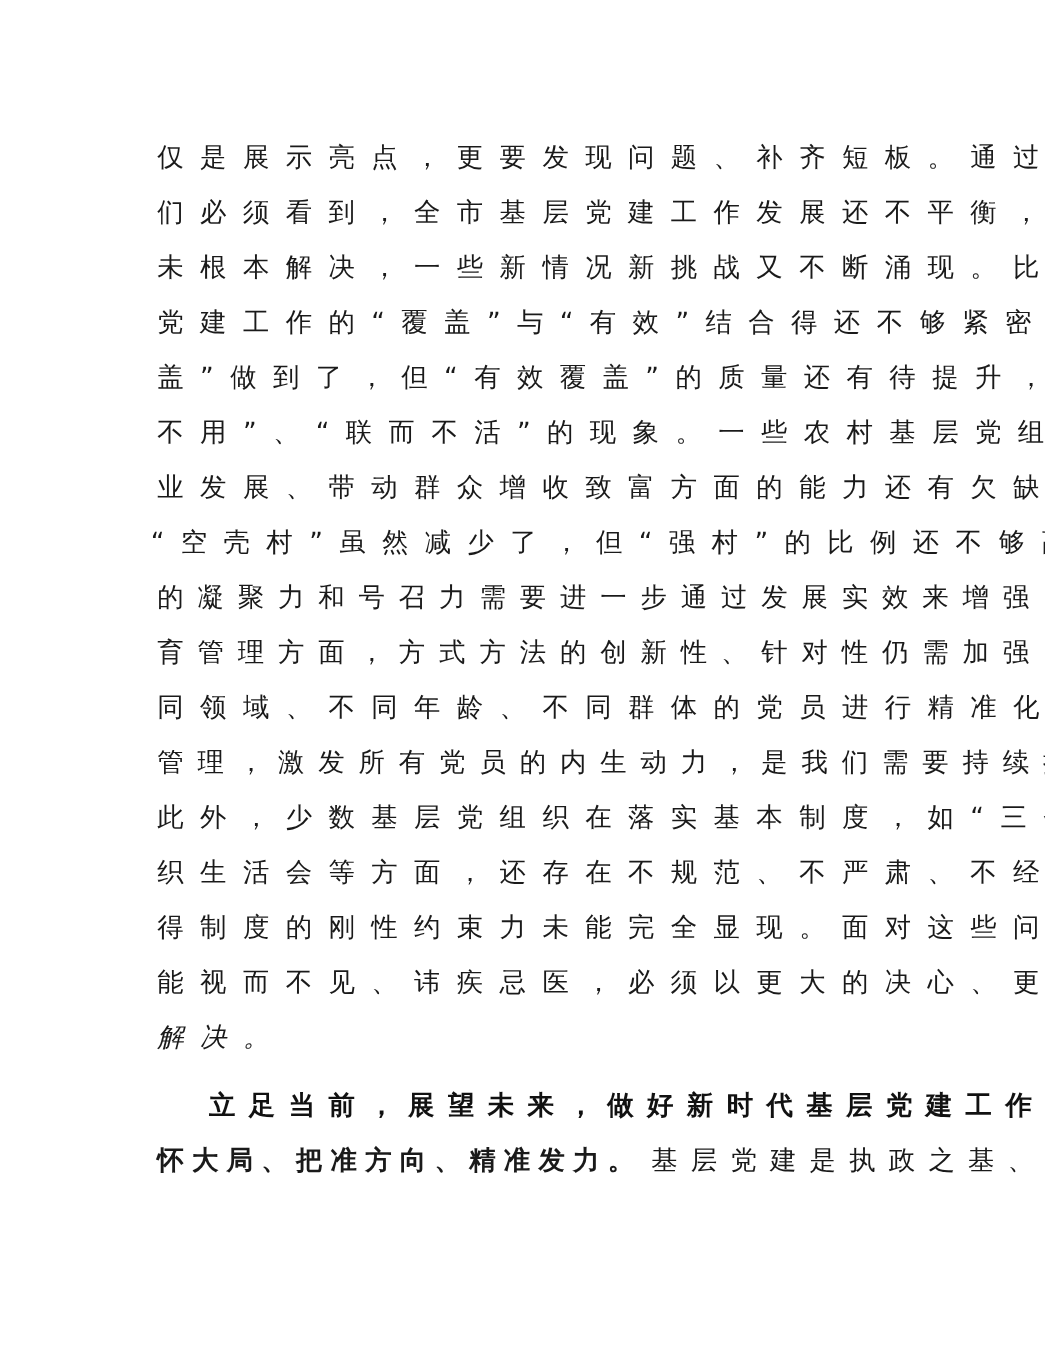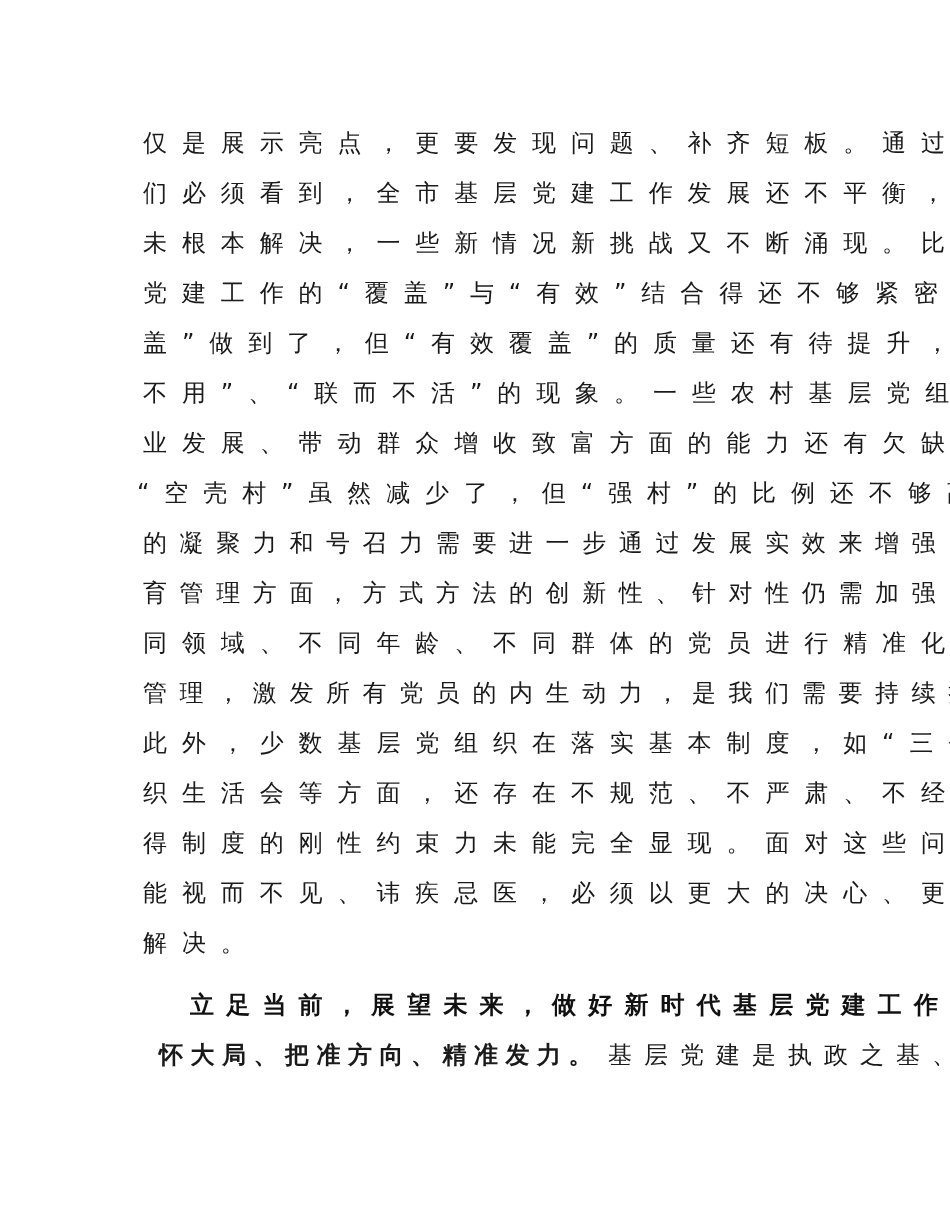--- a/index.html
+++ b/index.html
@@ -41,21 +41,20 @@
       font-weight: bold;
       letter-spacing: 12.2px;
       color: #111111;
     }
     .line.indent {
       left: 190px;
     }
     .bold-part {
       font-weight: bold;
       letter-spacing: 7.5px;
-      margin-left: 16px;
     }
     .normal-part {
       font-weight: normal;
       letter-spacing: 12px;
       margin-left: 8px;
     }
   </style>
 </head>
 <body>
 
@@ -70,20 +69,20 @@
   <div class="line" style="top:423px;">业发展、带动群众增收致富方面的能力还有欠缺，集体经济</div>
   <div class="line" style="top:473px; left:137px;">“空壳村”虽然减少了，但“强村”的比例还不够高，党组织</div>
   <div class="line tight" style="top:523px;">的凝聚力和号召力需要进一步通过发展实效来增强。在党员教</div>
   <div class="line tight" style="top:573px;">育管理方面，方式方法的创新性、针对性仍需加强，如何对不</div>
   <div class="line" style="top:623px;">同领域、不同年龄、不同群体的党员进行精准化、差异化教育</div>
   <div class="line tight" style="top:673px;">管理，激发所有党员的内生动力，是我们需要持续探索的课题。</div>
   <div class="line" style="top:723px;">此外，少数基层党组织在落实基本制度，如“三会一课”、组</div>
   <div class="line" style="top:773px;">织生活会等方面，还存在不规范、不严肃、不经常的问题，使</div>
   <div class="line" style="top:823px;">得制度的刚性约束力未能完全显现。面对这些问题，我们绝不</div>
   <div class="line" style="top:873px;">能视而不见、讳疾忌医，必须以更大的决心、更实的举措加以</div>
-  <div class="line" style="top:923px;">解决。</div>
+  <div class="line" style="top:923px;font-style:italic;">解决。</div>
 
   <div class="line bold indent" style="top:985px;">立足当前，展望未来，做好新时代基层党建工作，必须胸</div>
   <div class="line" style="top:1035px; letter-spacing:0;">
     <span class="bold-part">怀大局、把准方向、精准发力。</span><span class="normal-part">基层党建是执政之基、力量</span>
   </div>
 
 </div>
 
 </body></html>

